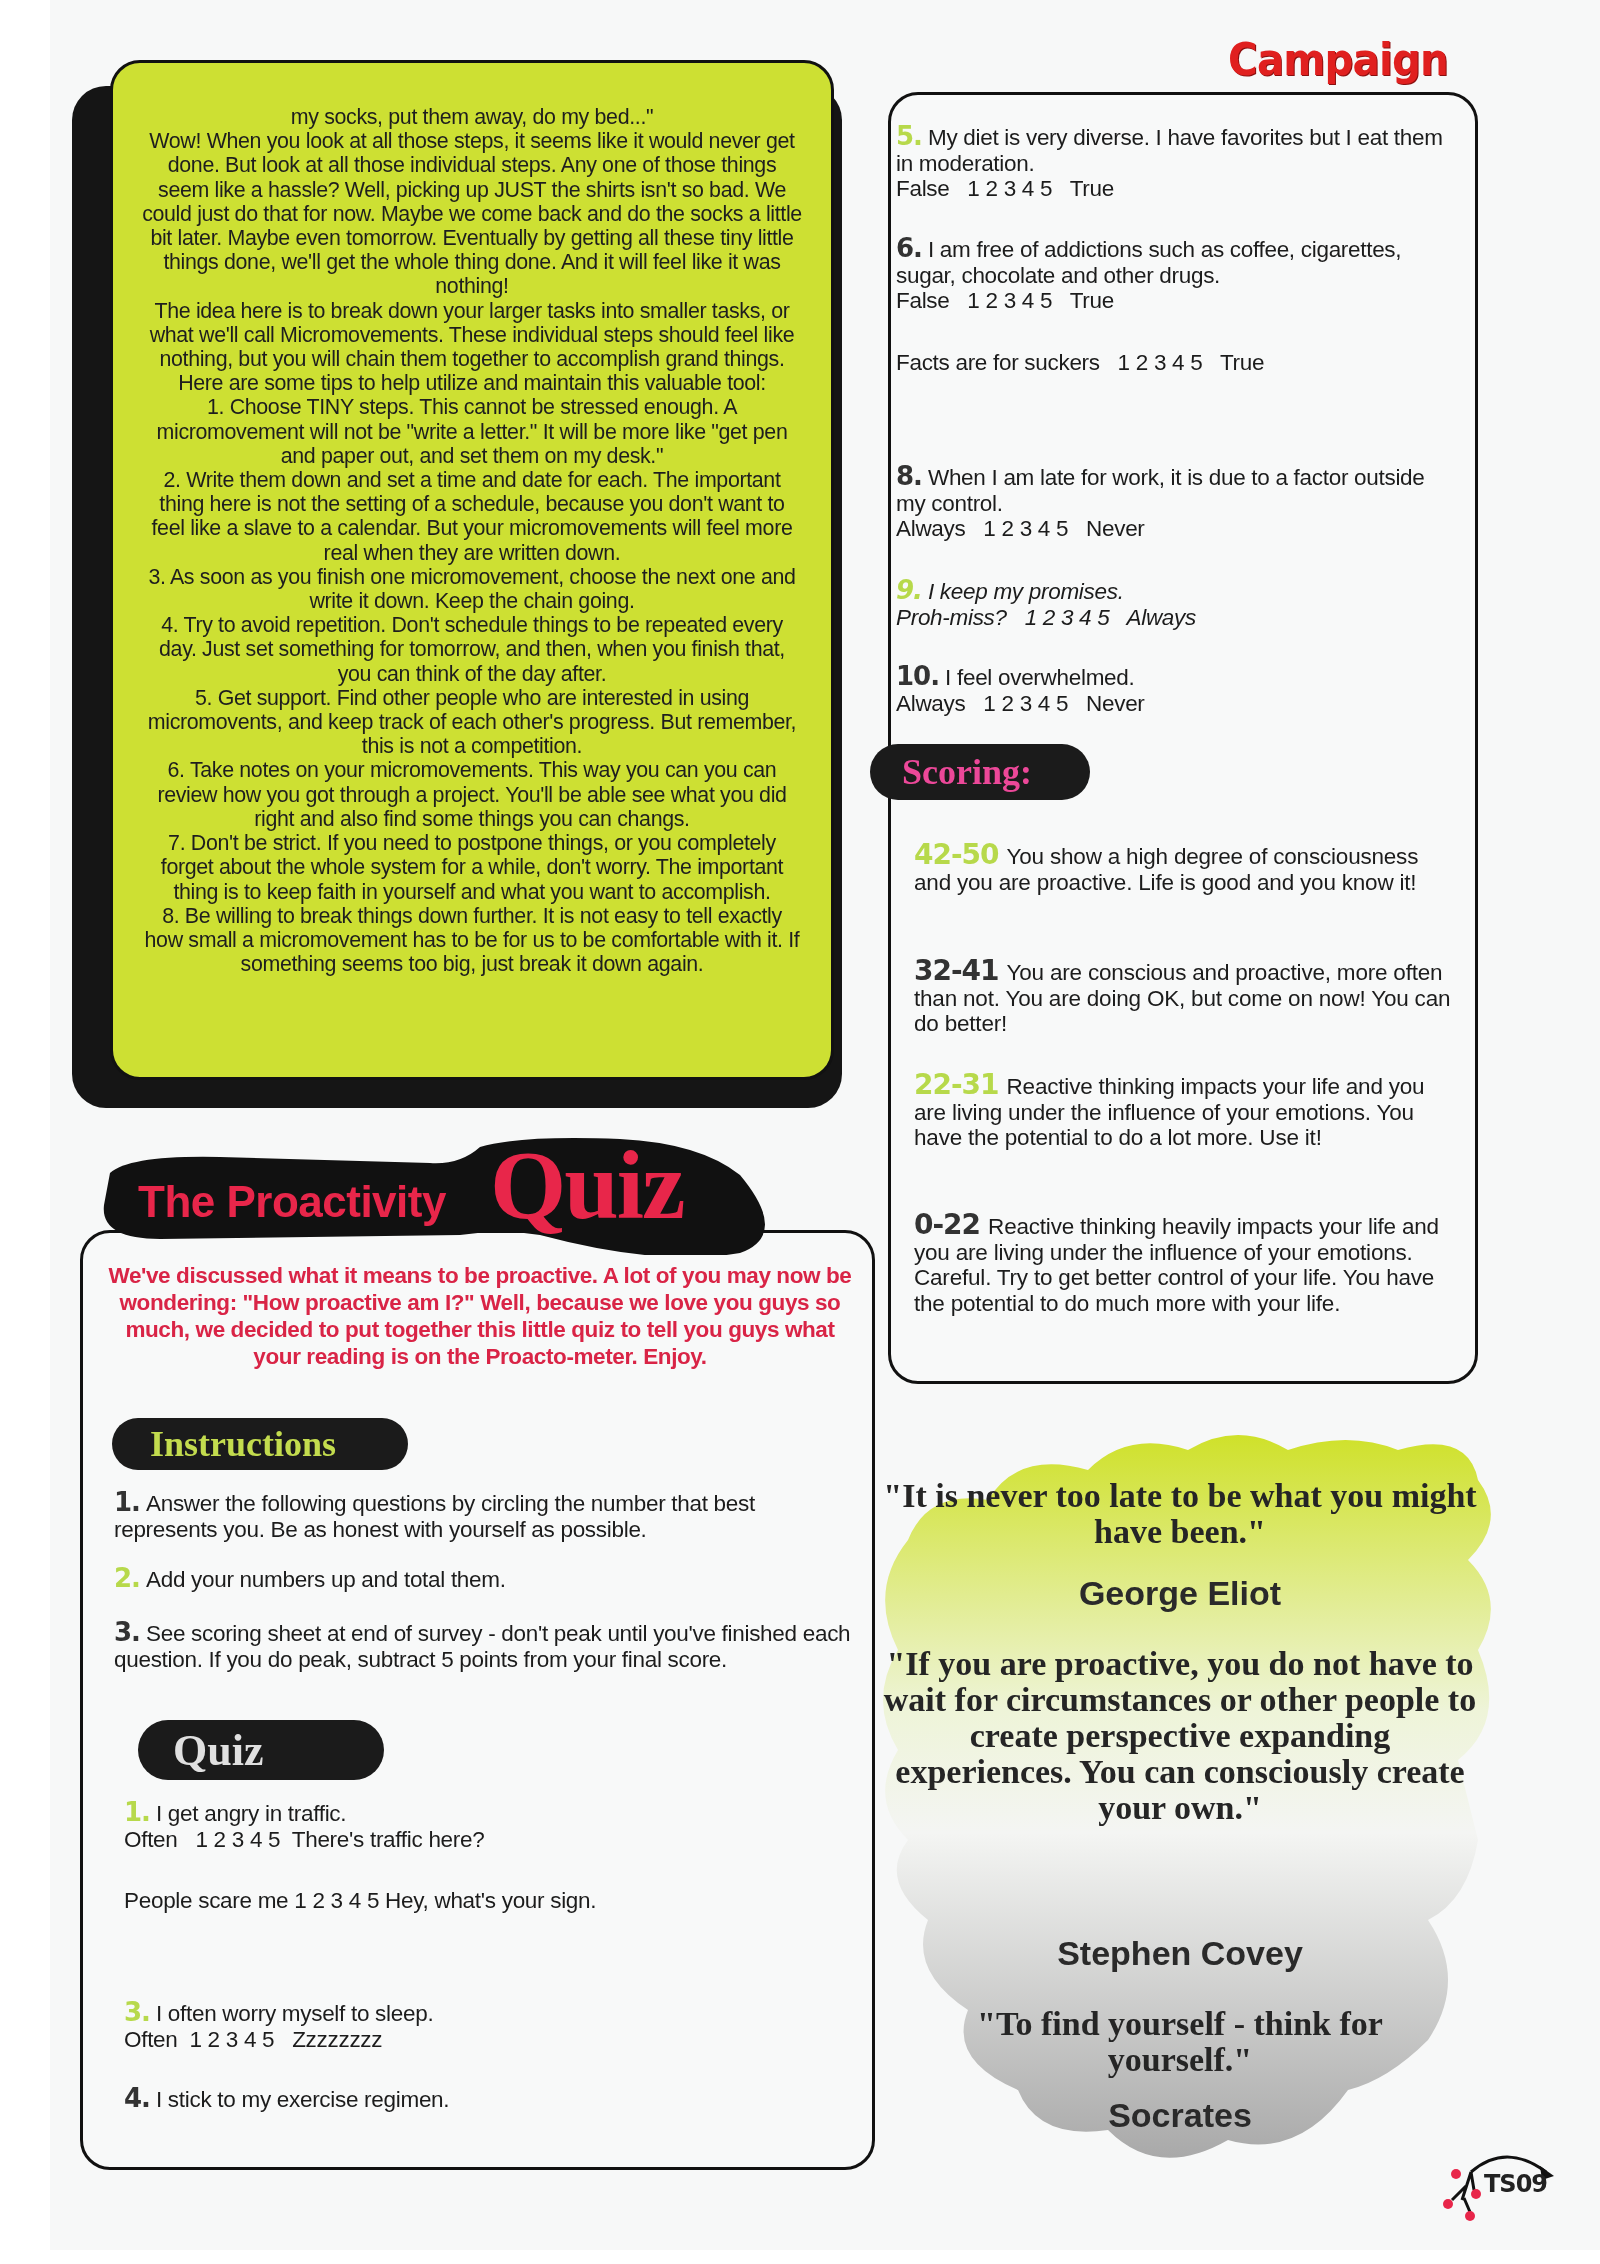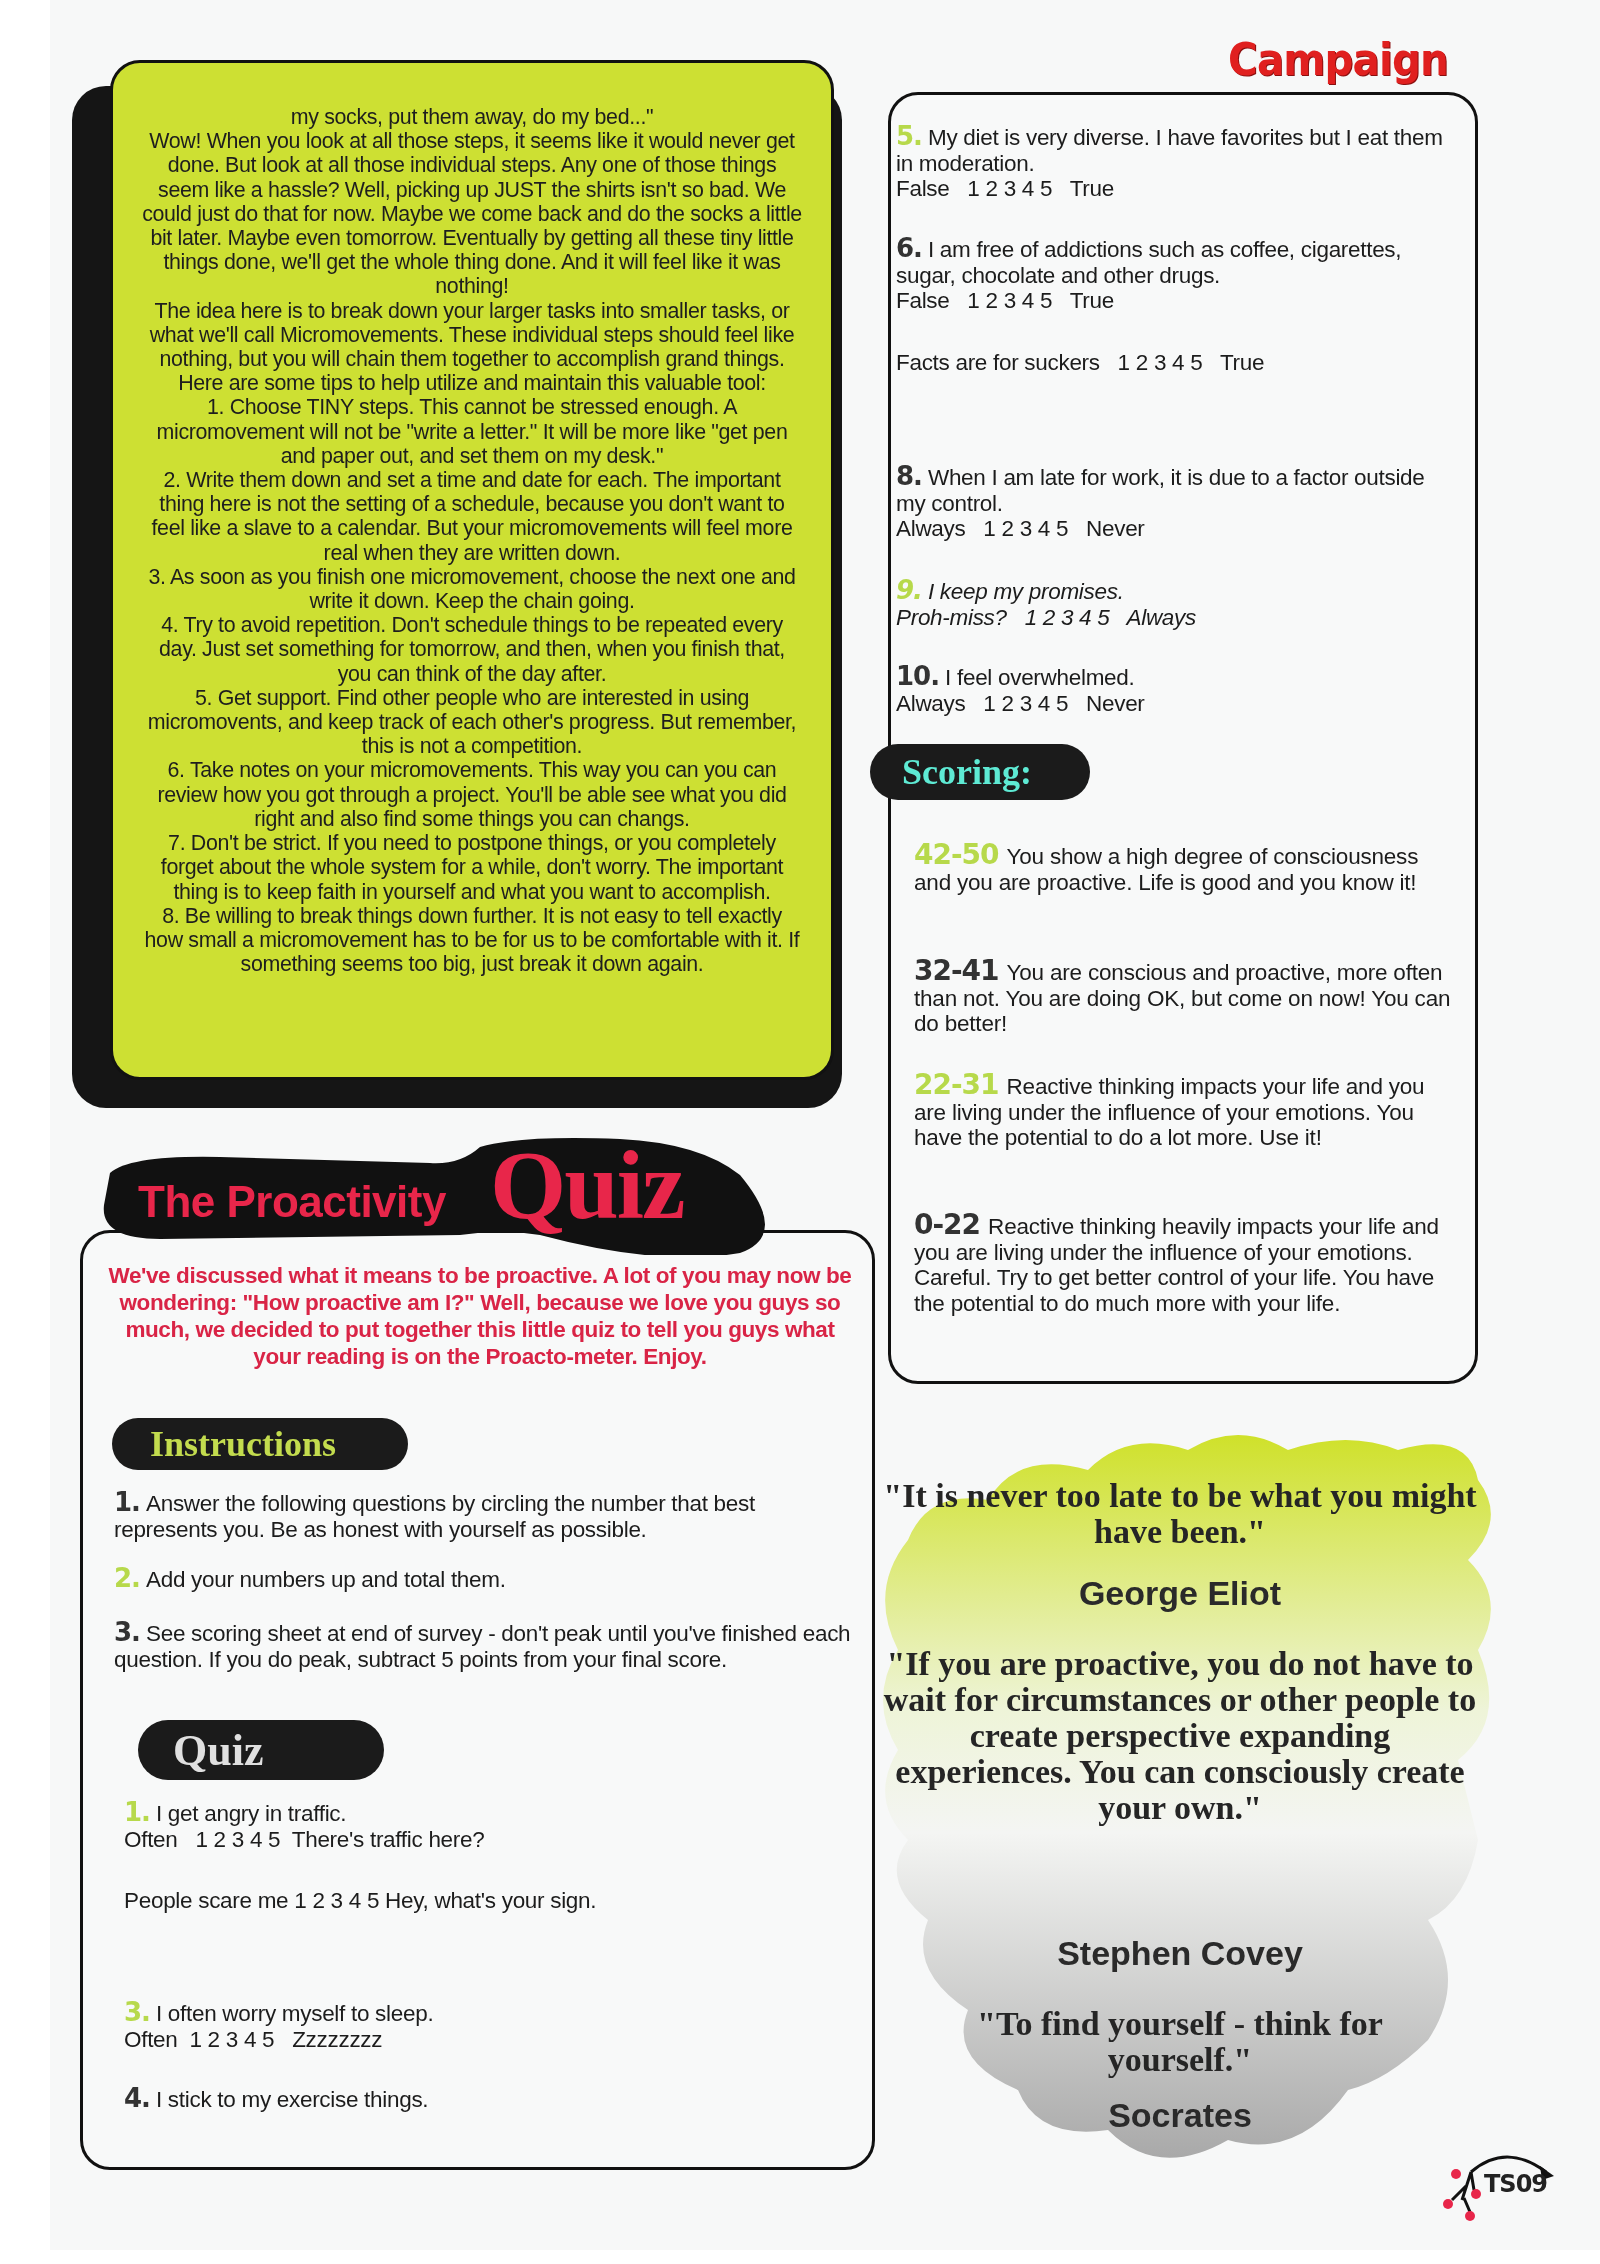--- a/index.html
+++ b/index.html
@@ -62,21 +62,21 @@
     font-family:"Liberation Sans", sans-serif; letter-spacing:-0.4px;
   }
   .pill {
     position:absolute; background:#1b1b1b; border-radius:28px; height:52px;
     display:flex; align-items:center; box-sizing:border-box;
     font-family:"Liberation Serif", serif; font-weight:bold;
   }
   .pill span { display:block; }
   .pill-instructions { left:112px; top:1418px; width:296px; padding-left:38px; font-size:36px; color:#c3dc4e; }
   .pill-quiz { left:138px; top:1720px; width:246px; padding-left:35px; font-size:44px; color:#e0e0e0; height:60px; border-radius:30px; }
-  .pill-scoring { left:870px; top:744px; width:220px; padding-left:32px; font-size:36px; color:#5eead4; height:56px; }
+  .pill-scoring { left:870px; top:744px; width:220px; padding-left:32px; font-size:36px; color:#ec4899; height:56px; }
 
   .numtag {
     font-family:"DejaVu Sans", sans-serif; font-weight:bold; font-size:26px;
     letter-spacing:-1px; margin-right:6px;
   }
   .num-green { color:#b7d94b; }
   .num-dark { color:#333; }
 
   .qitem { position:absolute; font-size:22.5px; line-height:25.5px; color:#1c1c1c; letter-spacing:-0.3px; }
   .qitem .line { display:block; }
@@ -164,21 +164,21 @@
   <span class="line" style="white-space:pre;">Often   1 2 3 4 5  There's traffic here?</span>
 </div>
 <div class="qitem" style="left:124px; top:1888px; width:740px;">
   <span class="line">People scare me 1 2 3 4 5 Hey, what's your sign.</span>
 </div>
 <div class="qitem" style="left:124px; top:2000px; width:740px;">
   <span class="line"><span class="numtag num-green">3.</span><span>I often worry myself to sleep.</span></span>
   <span class="line" style="white-space:pre;">Often  1 2 3 4 5   Zzzzzzzz</span>
 </div>
 <div class="qitem" style="left:124px; top:2086px; width:760px;">
-  <span class="line"><span class="numtag num-dark">4.</span><span>I stick to my exercise things.</span></span>
+  <span class="line"><span class="numtag num-dark">4.</span><span>I stick to my exercise regimen.</span></span>
 </div>
 
 <div class="right-box"></div>
 
 <div class="qitem" style="left:896px; top:124px; width:560px;">
   <span class="line"><span class="numtag num-green">5.</span><span>My diet is very diverse. I have favorites but I eat them in moderation.</span></span>
   <span class="line" style="white-space:pre;">False   1 2 3 4 5   True</span>
 </div>
 <div class="qitem" style="left:896px; top:236px; width:570px;">
   <span class="line"><span class="numtag num-dark">6.</span><span>I am free of addictions such as coffee, cigarettes, sugar, chocolate and other drugs.</span></span>

